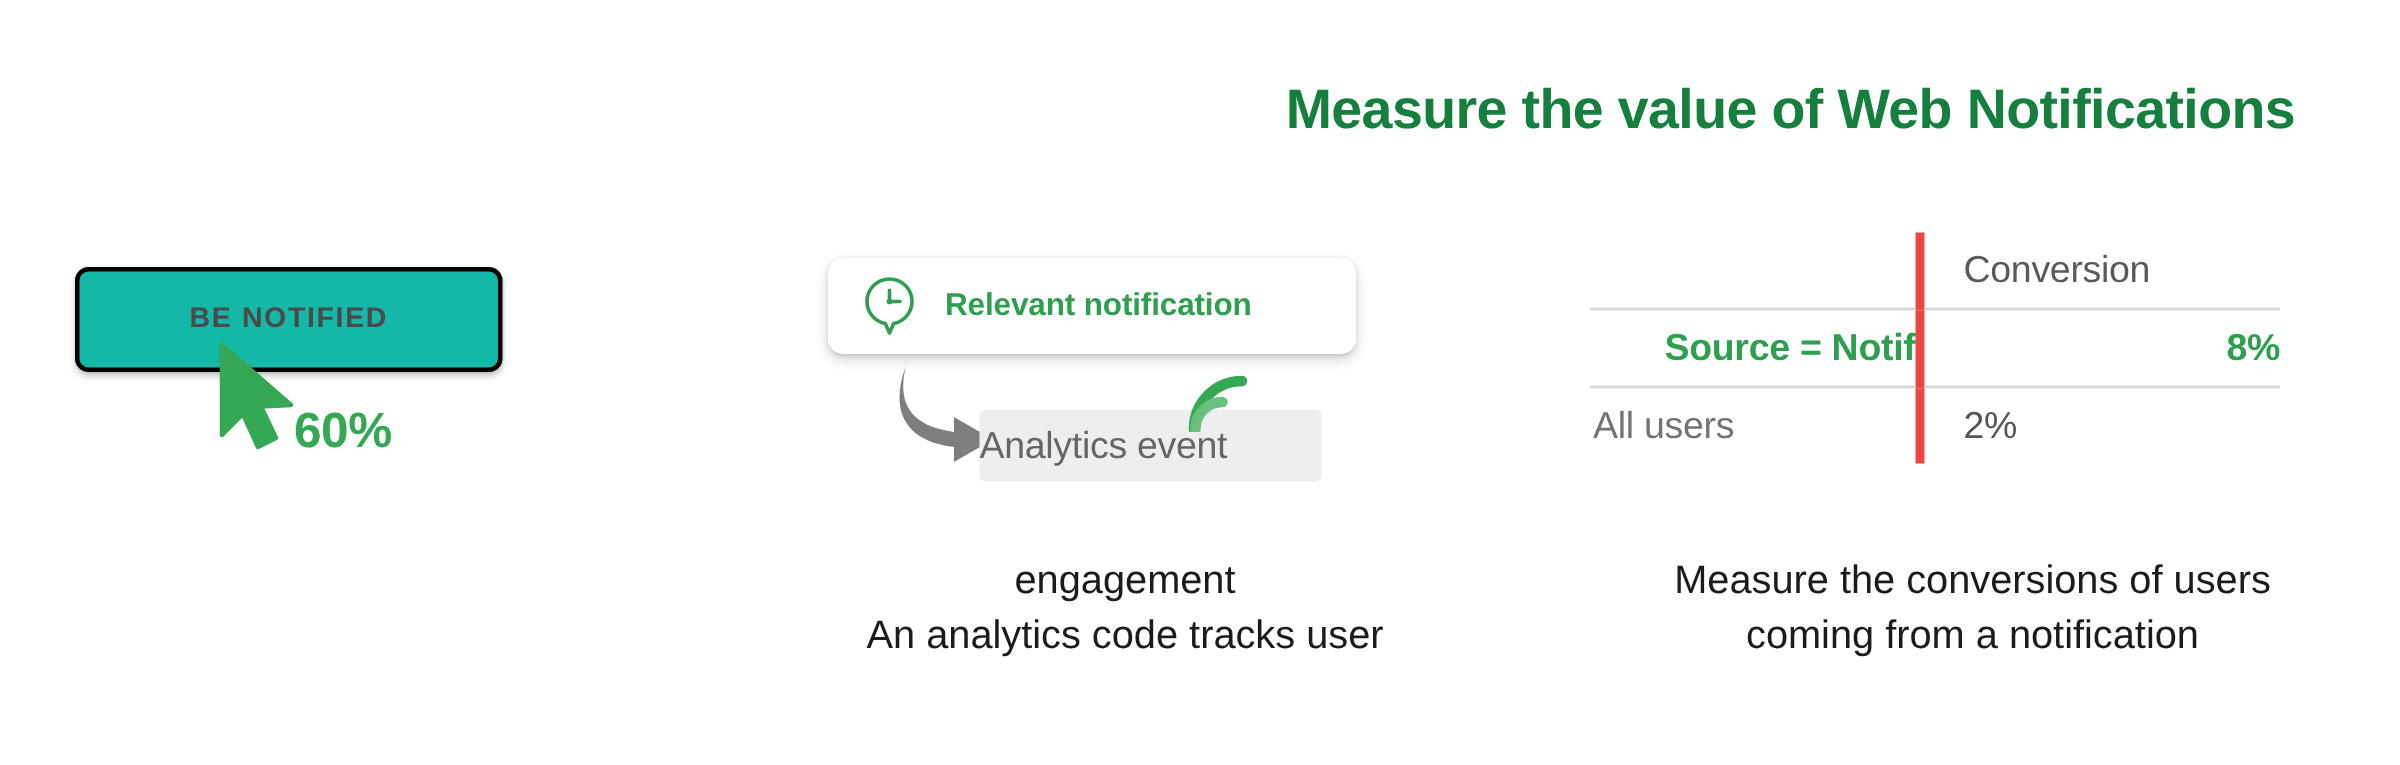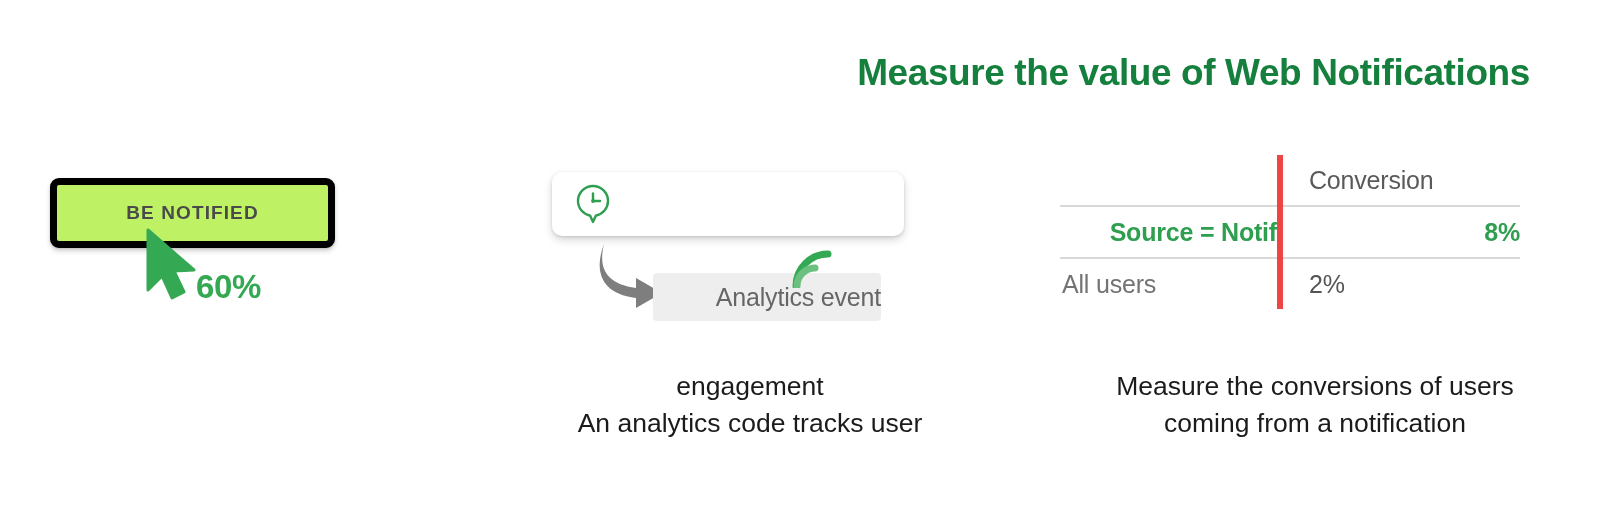--- a/index.html
+++ b/index.html
@@ -65,22 +65,22 @@
   .caption .ln { display: block; }
 
   
   .notify-button {
     position: absolute;
     left: 50px;
     top: 38px;
     width: 285px;
     height: 70px;
     border-radius: 9px;
-    background: #bef264;
-    border: 7px solid #000000;
+    background: #14b8a6;
+    border: 3px solid #000000;
     box-shadow: 0 3px 5px rgba(0,0,0,0.18), 0 1px 2px rgba(0,0,0,0.10);
     display: flex;
     align-items: center;
     justify-content: center;
     box-sizing: border-box;
     text-align: center;
   }
   .notify-button-label {
     font-size: 19px;
     font-weight: bold;
@@ -141,21 +141,21 @@
   .analytics-chip {
     position: absolute;
     left: 183px;
     top: 133px;
     width: 228px;
     height: 48px;
     background: #eeeeee;
     border-radius: 4px;
     display: flex;
     align-items: center;
-    justify-content: flex-end;
+    justify-content: flex-start;
     box-sizing: border-box;
   }
   .analytics-chip-label {
     font-size: 25px;
     color: #666666;
     letter-spacing: -0.2px;
   }
   .wifi-icon {
     position: absolute;
     left: 318px;
@@ -235,20 +235,21 @@
 
       <div class="notif-card">
         <span class="notif-icon">
           <svg viewBox="0 0 38 42" width="38" height="42" xmlns="http://www.w3.org/2000/svg">
             <path d="M19 3 C10.7 3 4 9.7 4 18 C4 25.2 9.2 31.3 16.2 32.7 L19 39 L21.8 32.7 C28.8 31.3 34 25.2 34 18 C34 9.7 27.3 3 19 3 Z" fill="none" stroke="#2E9E4F" stroke-width="2.4" stroke-linejoin="round"></path>
             <line x1="19" y1="18" x2="19" y2="10.5" stroke="#2E9E4F" stroke-width="2.4" stroke-linecap="round"></line>
             <line x1="19" y1="18" x2="26" y2="18" stroke="#2E9E4F" stroke-width="2.4" stroke-linecap="round"></line>
             <circle cx="19" cy="18" r="1.9" fill="#2E9E4F"></circle>
           </svg>
         </span>
+        <span class="notif-label">Relevant notification</span>
       </div>
 
       <span class="curved-arrow">
         <svg viewBox="0 0 84 72" width="84" height="72" xmlns="http://www.w3.org/2000/svg">
           <path d="M8 4 C2 28 10 44 40 48 L40 38 L66 53 L40 68 L40 58 C4 54 -2 30 8 4 Z" fill="#7e7e7e"></path>
         </svg>
       </span>
 
       <div class="analytics-chip">
         <span class="analytics-chip-label">Analytics event</span>

